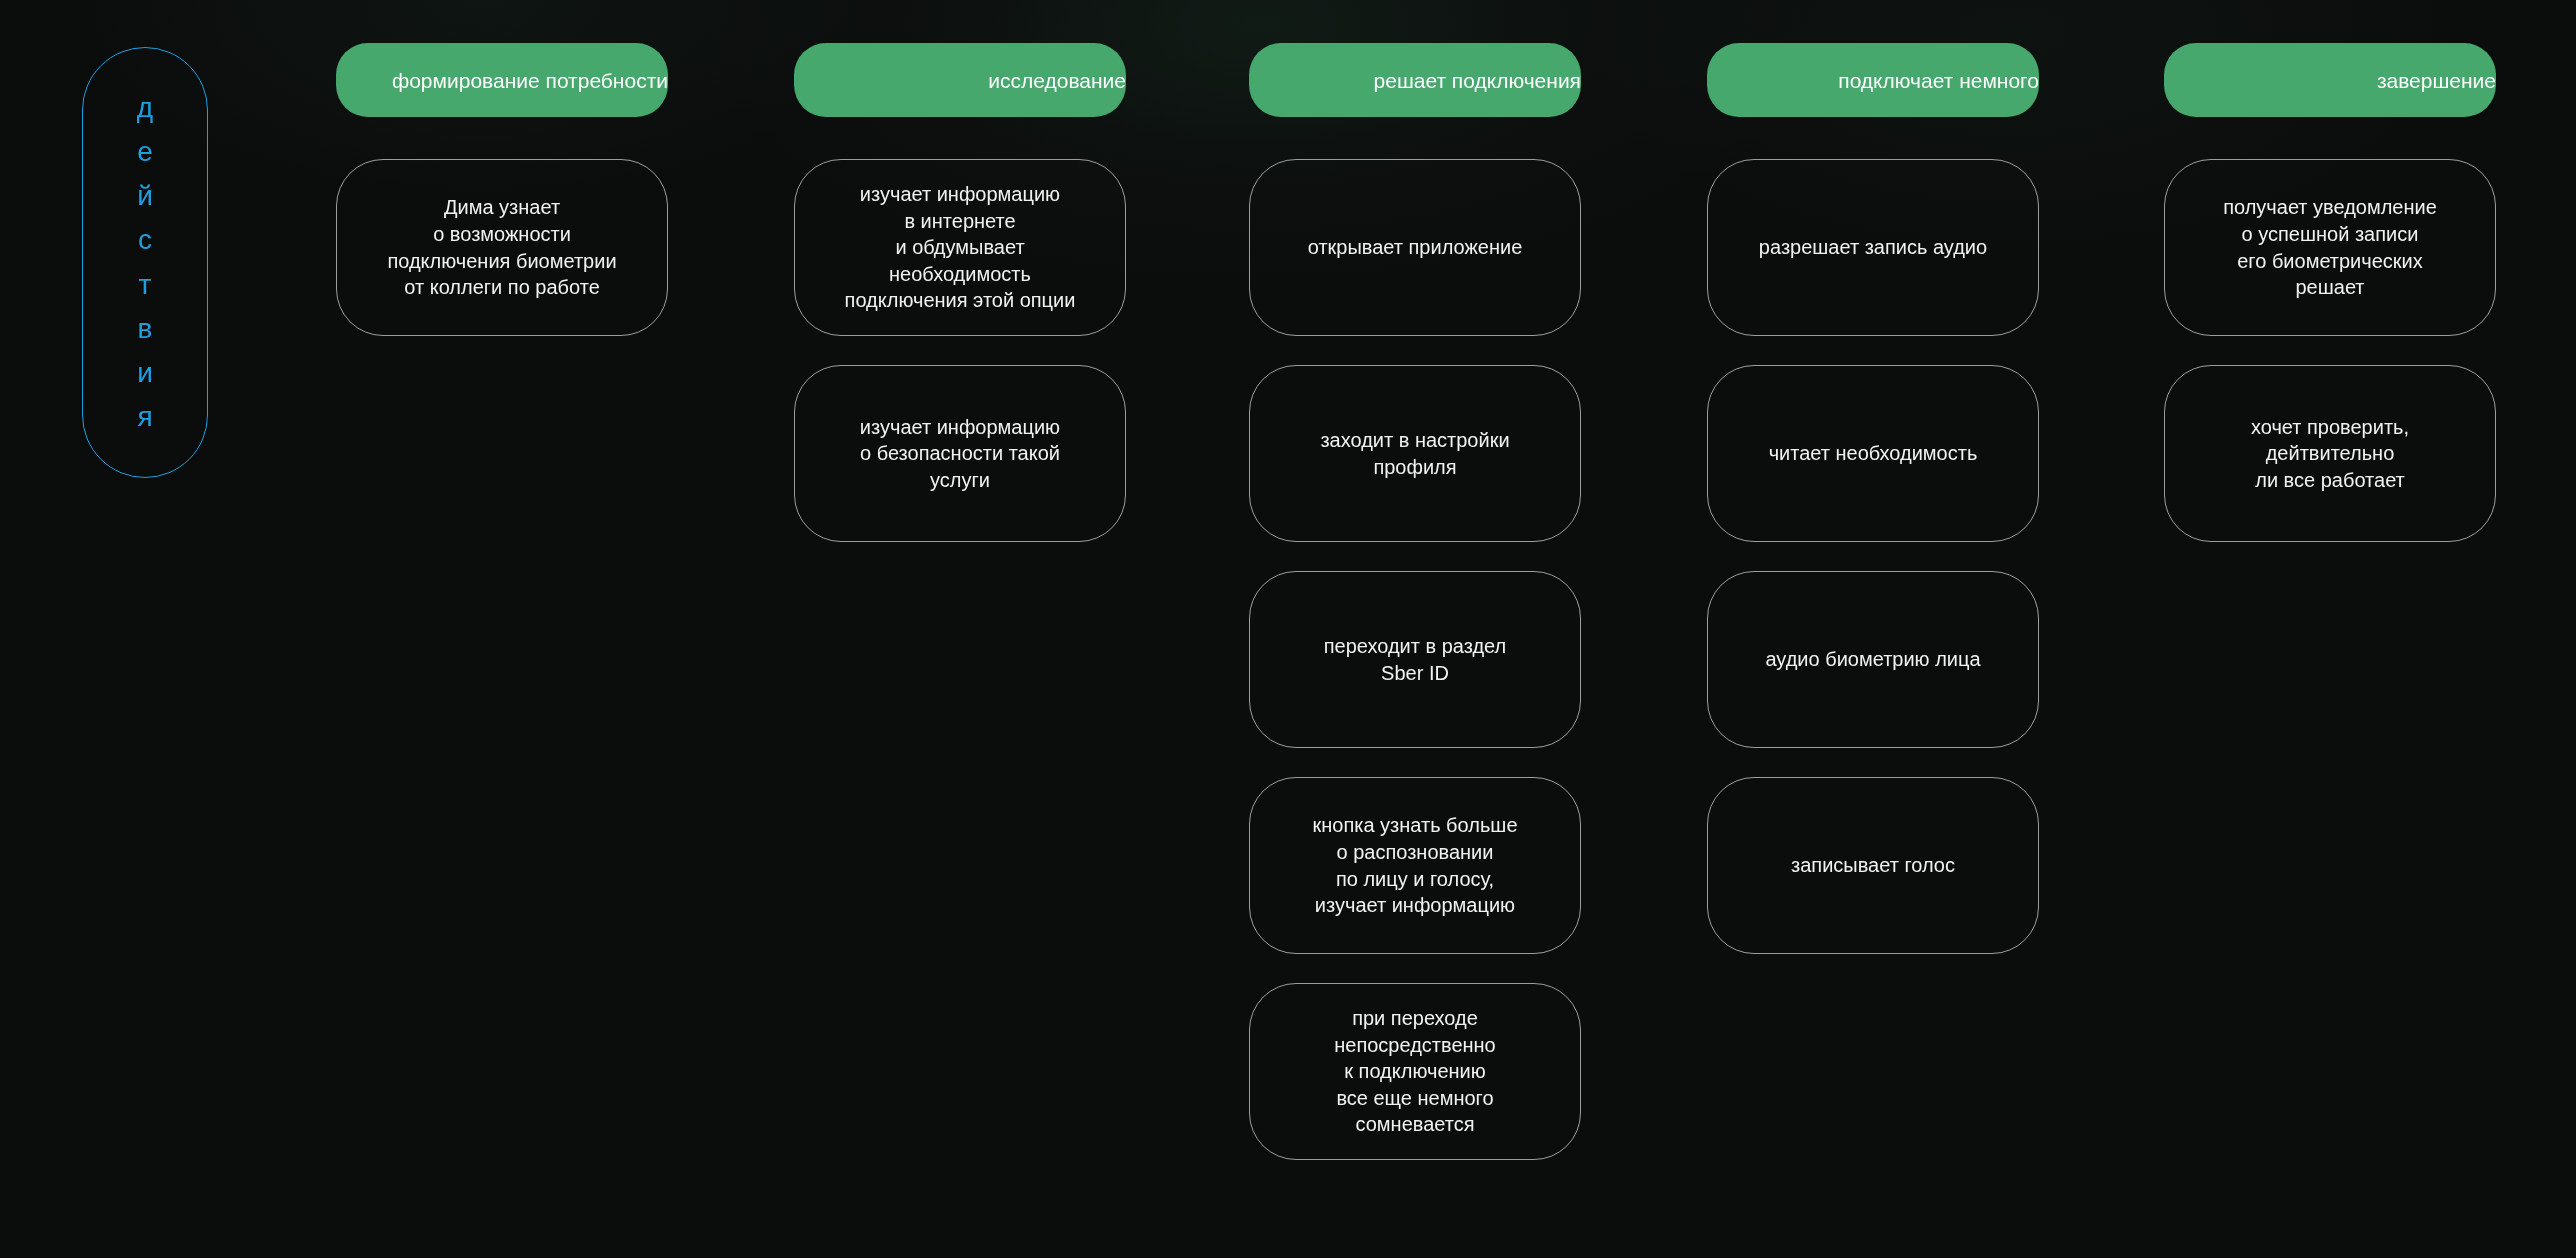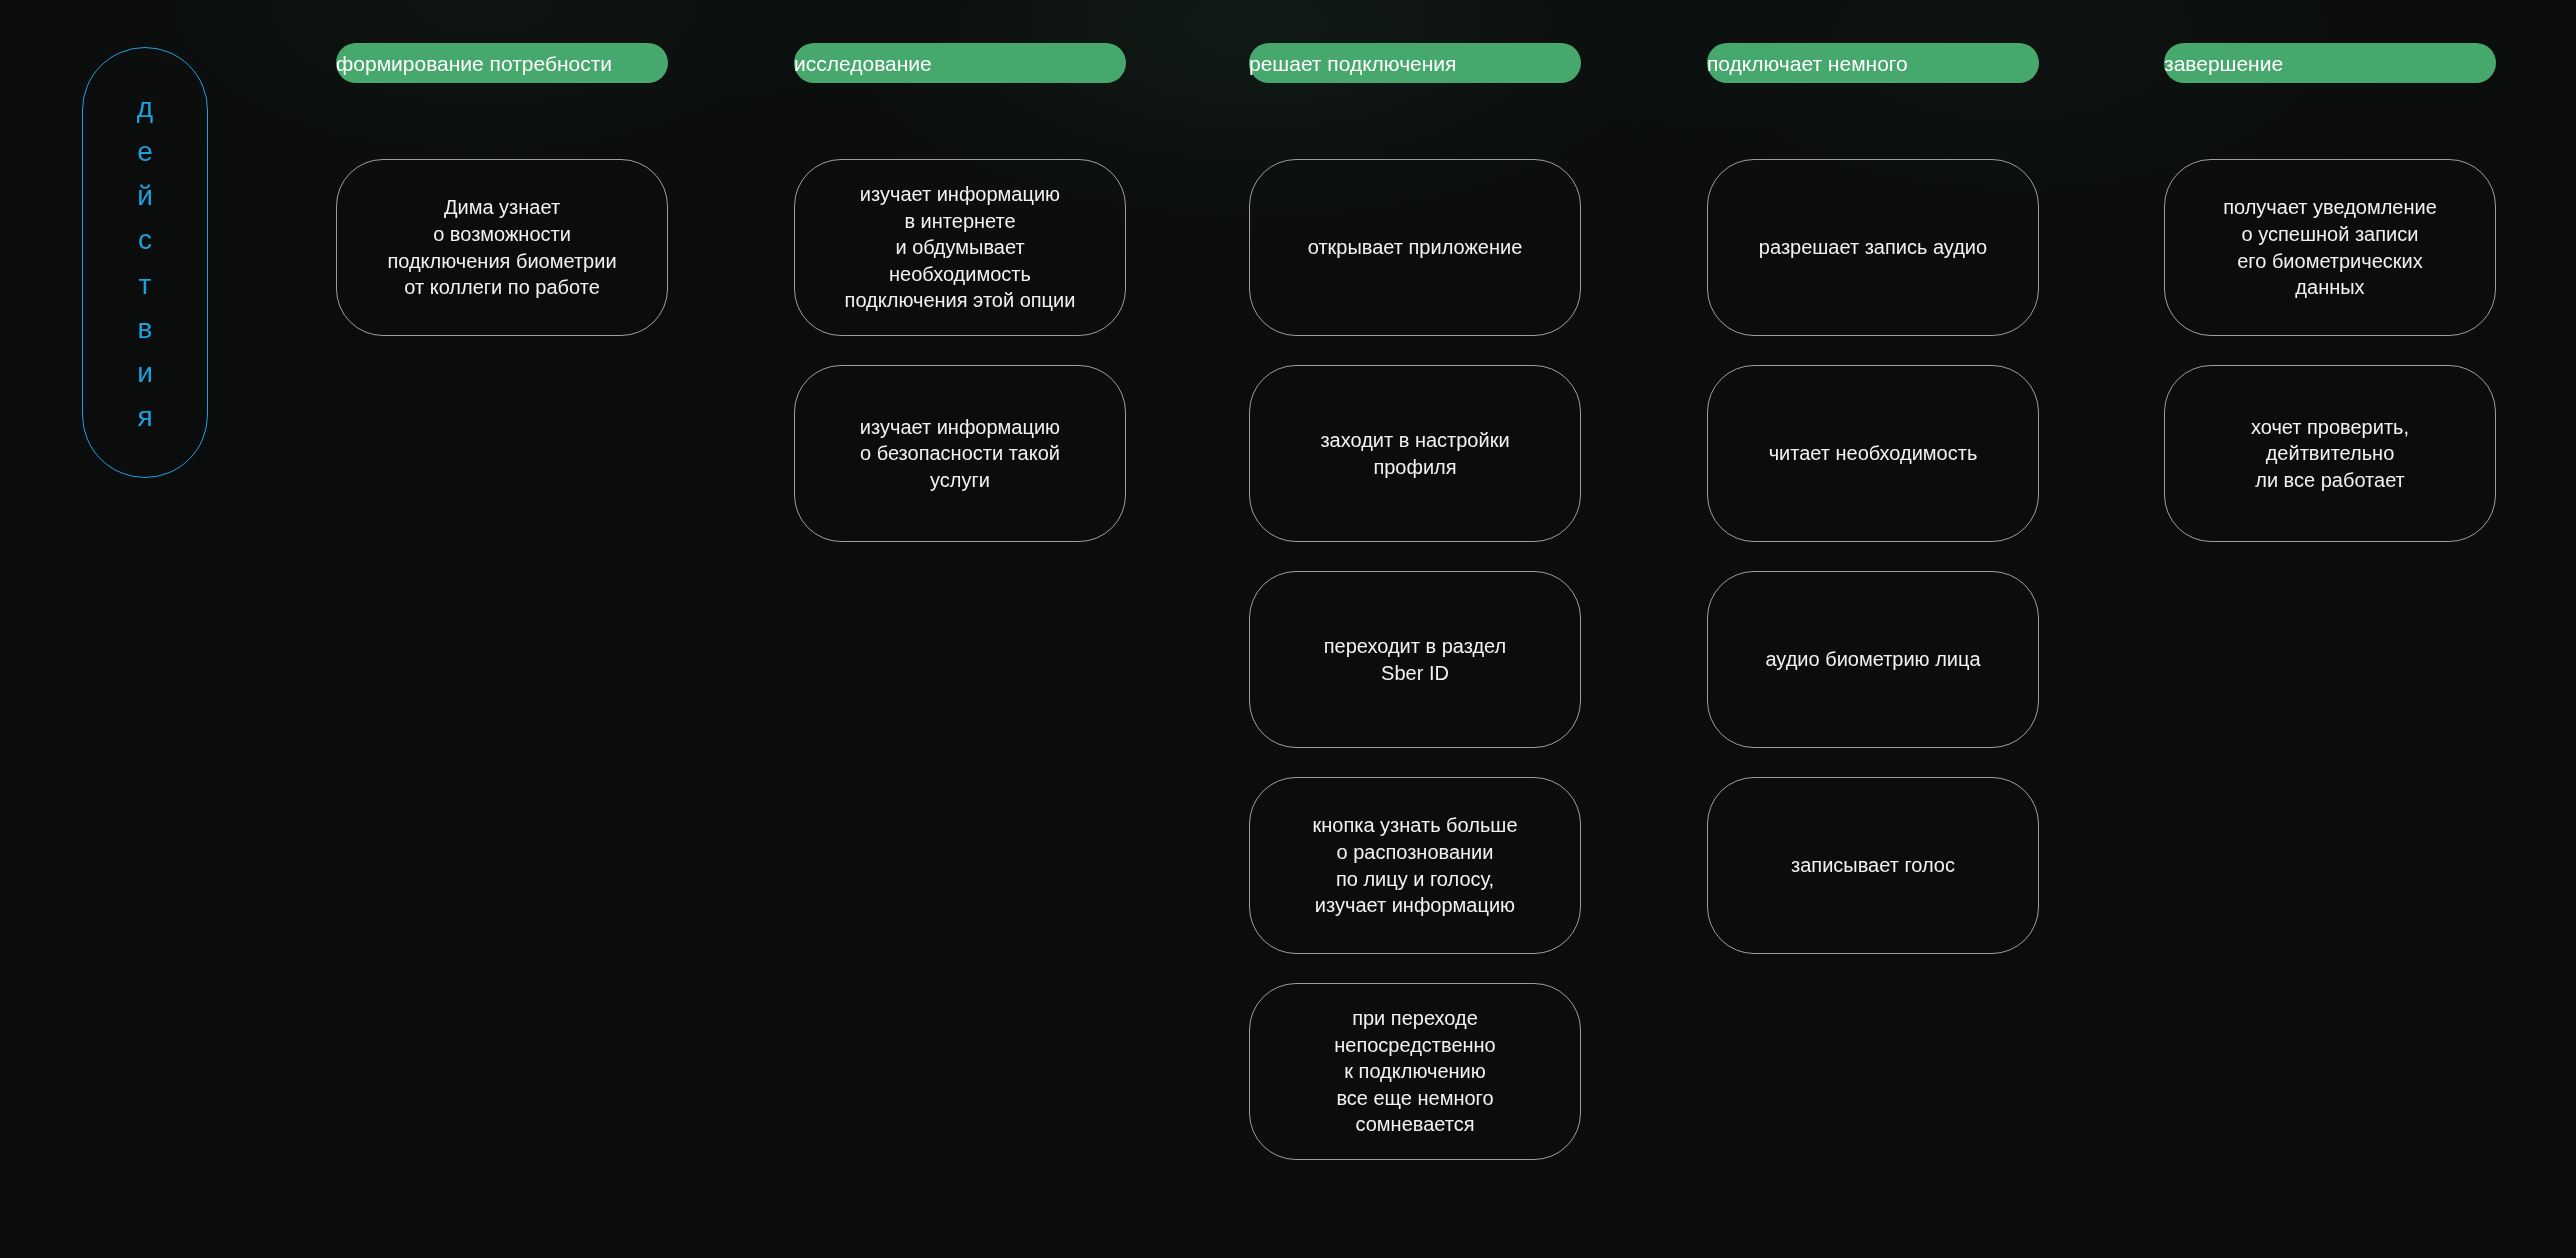--- a/index.html
+++ b/index.html
@@ -56,26 +56,26 @@
   .col-3 { left: 1249px; }
   .col-4 { left: 1707px; }
   .col-5 { left: 2164px; }
 
   
   .chip {
     position: absolute;
     top: 43px;
     left: 0;
     width: 332px;
-    height: 40px;
+    height: 74px;
     background: #46a86c;
     border-radius: 32px;
     display: flex;
     align-items: center;
-    justify-content: flex-start;
+    justify-content: flex-end;
     box-sizing: border-box;
   }
   .chip-label {
     color: #ffffff;
     font-size: 21px;
     line-height: 1;
     text-align: center;
     white-space: nowrap;
   }
 
@@ -211,21 +211,21 @@
 
   <div class="col col-5">
     <div class="chip">
       <span class="chip-label">завершение</span>
     </div>
     <div class="cards">
       <div class="card">
         <span class="card-text">получает уведомление
 о успешной записи
 его биометрических
-данных</span>
+решает</span>
       </div>
       <div class="card">
         <span class="card-text">хочет проверить,
 дейтвительно
 ли все работает</span>
       </div>
     </div>
   </div>
 
 </div>

